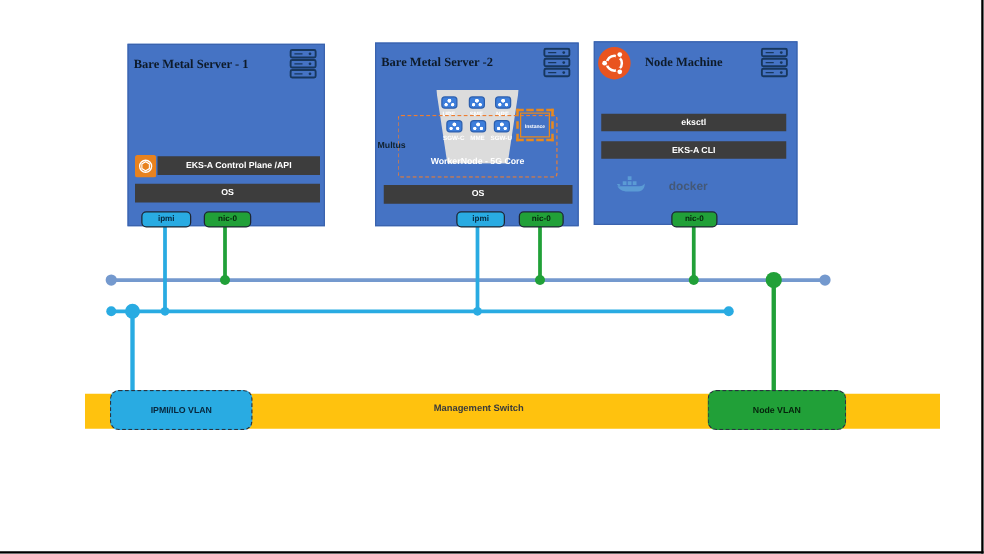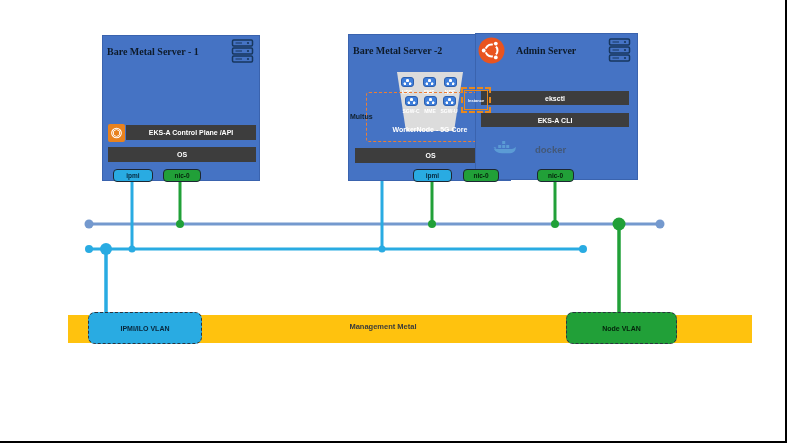--- a/index.html
+++ b/index.html
@@ -114,21 +114,21 @@
       <rect width="17" height="18" rx="2" fill="#E8821E"></rect>
       <circle cx="8.5" cy="9" r="4.8" fill="none" stroke="#fff" stroke-width="1.1"></circle>
       <path d="M8.5,5.4 l3,1.75 v3.7 l-3,1.75 l-3,-1.75 v-3.7 z" fill="none" stroke="#fff" stroke-width="0.9"></path>
     </svg>
     <div class="bar" style="left:23px; top:89px; width:130px; height:15px;">EKS-A Control Plane /API</div>
     <div class="bar" style="left:5px; top:111px; width:148px; height:15px;">OS</div>
     <div class="tab cyan" style="left:10px; top:132.5px; width:40px;">ipmi</div>
     <div class="tab green" style="left:60px; top:132.5px; width:38px;">nic-0</div>
   </div>
 
-  <div class="box" style="left:300px; top:34px; width:163px; height:147px;margin-left:48px;">
+  <div class="box" style="left:300px; top:34px; width:163px; height:147px;">
     <div class="box-title" style="left:4px; top:10px;">Bare Metal Server -2</div>
     <svg class="server-icon" style="right:5px; top:3px;" width="23" height="25" viewBox="0 0 23 25">
       <g fill="none" stroke="#17375E" stroke-width="1.5">
         <rect x="1.5" y="1" width="20" height="6" rx="1.2"></rect>
           <rect x="1.5" y="9" width="20" height="6" rx="1.2"></rect>
           <rect x="1.5" y="17" width="20" height="6" rx="1.2"></rect>
       </g>
       <g stroke="#17375E" stroke-width="1">
           <line x1="4.5" y1="4" x2="11" y2="4"></line>
           <line x1="4.5" y1="12" x2="11" y2="12"></line>
@@ -177,21 +177,21 @@
           <circle cx="7.5" cy="13.5" r="2"></circle>
           <circle cx="16.6" cy="8.2" r="2"></circle>
           <circle cx="16.6" cy="18.8" r="2"></circle>
         </g>
       <g fill="#fff">
           <circle cx="5.7" cy="13.5" r="1.9"></circle>
           <circle cx="17.8" cy="6.6" r="1.9"></circle>
           <circle cx="17.8" cy="20.4" r="1.9"></circle>
         </g>
     </svg>
-    <div class="box-title" style="left:40px; top:11px;">Admin Server</div>
+    <div class="box-title" style="left:40px; top:11px;">Node Machine</div>
     <svg class="server-icon" style="right:6px; top:4px;" width="23" height="25" viewBox="0 0 23 25">
       <g fill="none" stroke="#17375E" stroke-width="1.5">
         <rect x="1.5" y="1" width="20" height="6" rx="1.2"></rect>
           <rect x="1.5" y="9" width="20" height="6" rx="1.2"></rect>
           <rect x="1.5" y="17" width="20" height="6" rx="1.2"></rect>
       </g>
       <g stroke="#17375E" stroke-width="1">
           <line x1="4.5" y1="4" x2="11" y2="4"></line>
           <line x1="4.5" y1="12" x2="11" y2="12"></line>
           <line x1="4.5" y1="20" x2="11" y2="20"></line>
@@ -214,17 +214,17 @@
           <path d="M1,9 h17.5 c2,0 3.6,-1 4.1,-2.2 c0.6,1.8 -0.6,6.4 -5.2,6.4 h-8.5 c-3.8,0 -6.9,-1.8 -7.9,-4.2 z"></path>
           <path d="M0.5,7.6 c1.2,-0.6 2.4,-0.4 3,0.4 l-1.4,1 z"></path>
         </g>
       </svg>
       <span class="docker-text">docker</span>
     </div>
     <div class="tab green" style="left:61px; top:134.5px; width:37px;">nic-0</div>
   </div>
 
   <div id="switch-bar"></div>
-  <div id="switch-label">Management Metal</div>
+  <div id="switch-label">Management Switch</div>
   <div class="vlan" id="vlan-ipmi">IPMI/ILO VLAN</div>
   <div class="vlan" id="vlan-node">Node VLAN</div>
 
 </div>
 
 </body></html>

